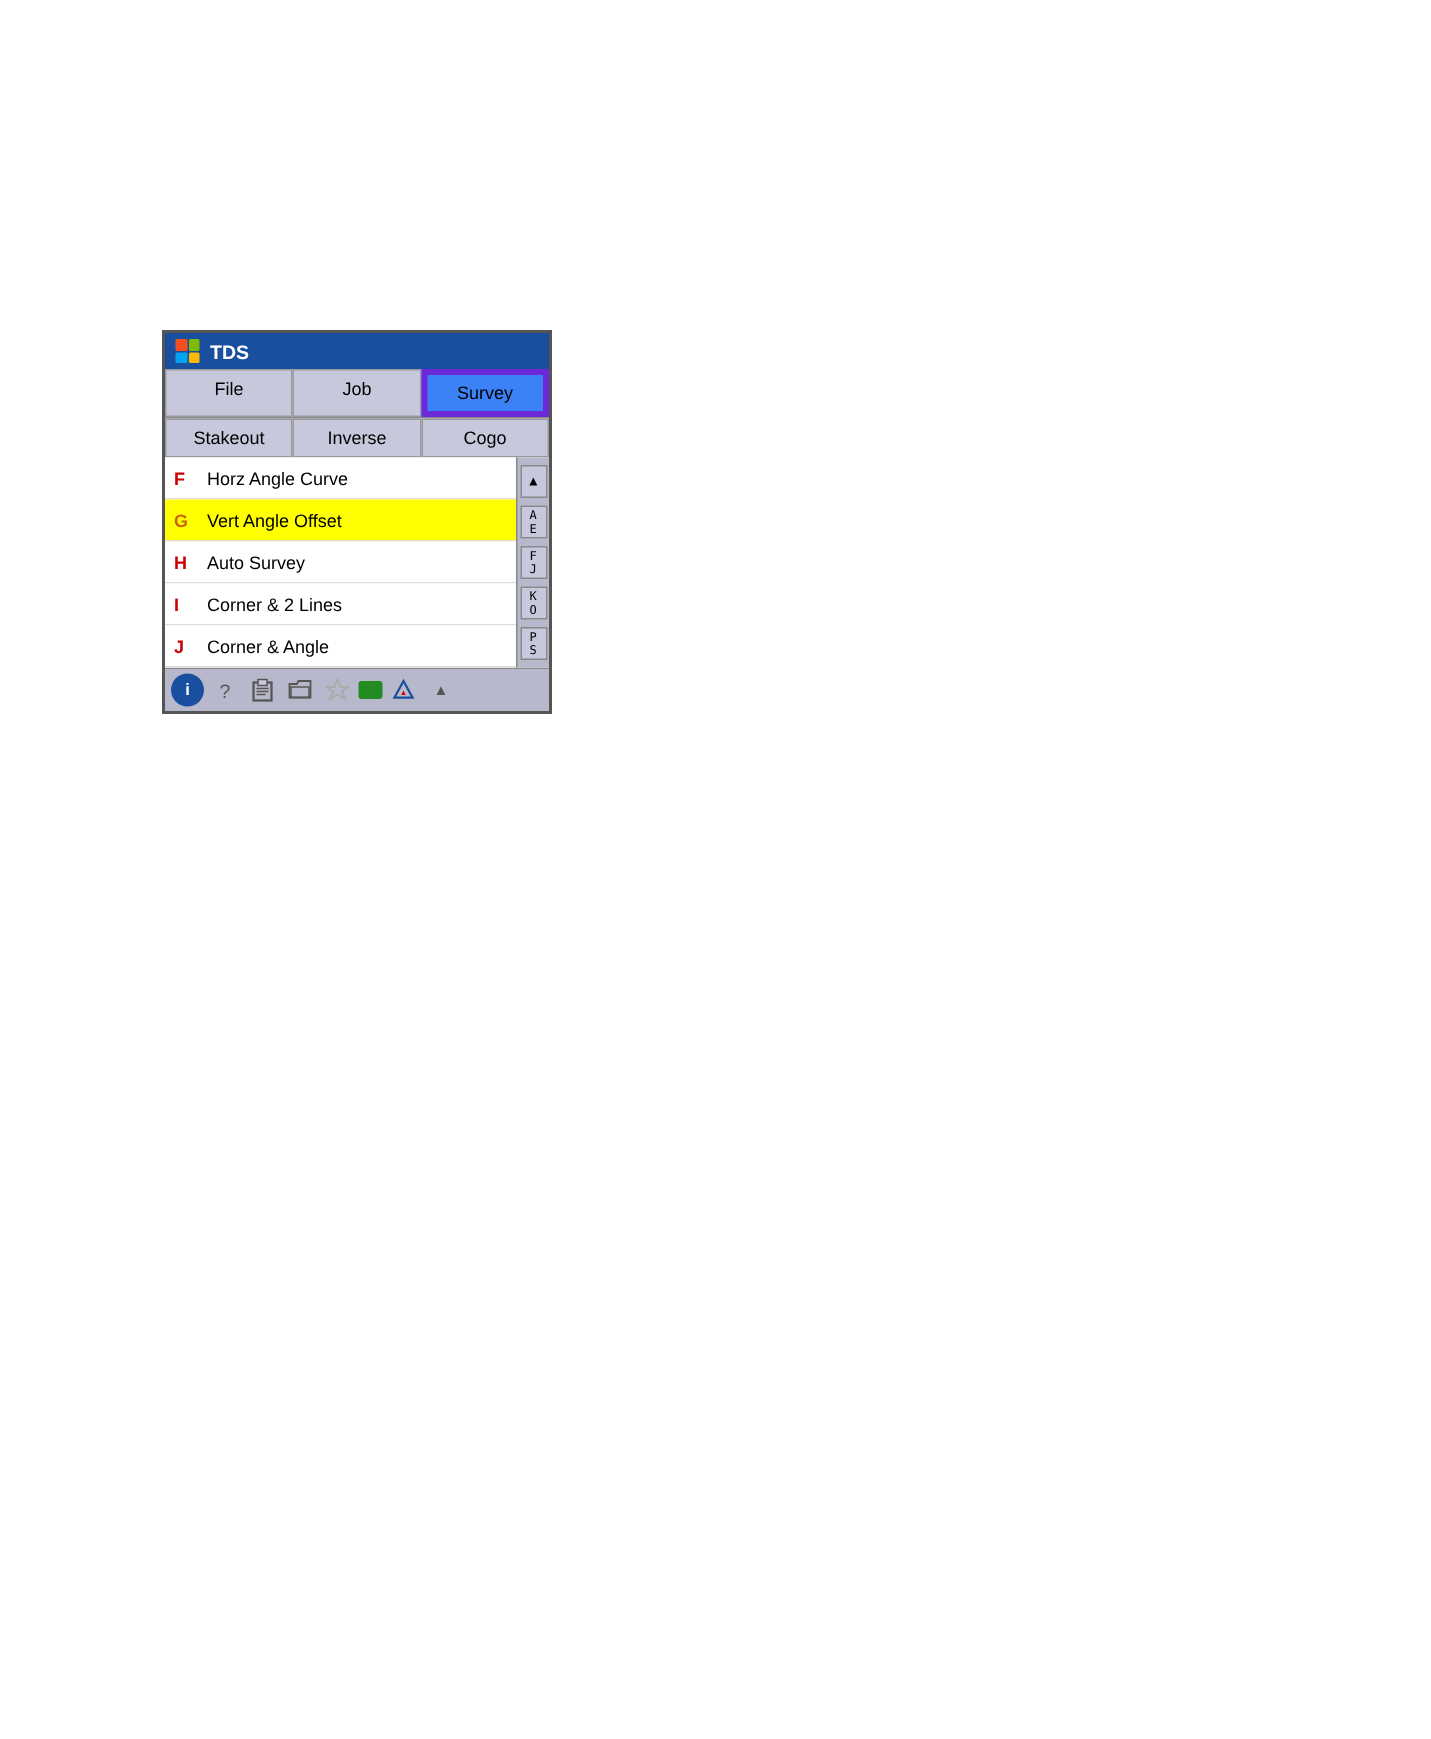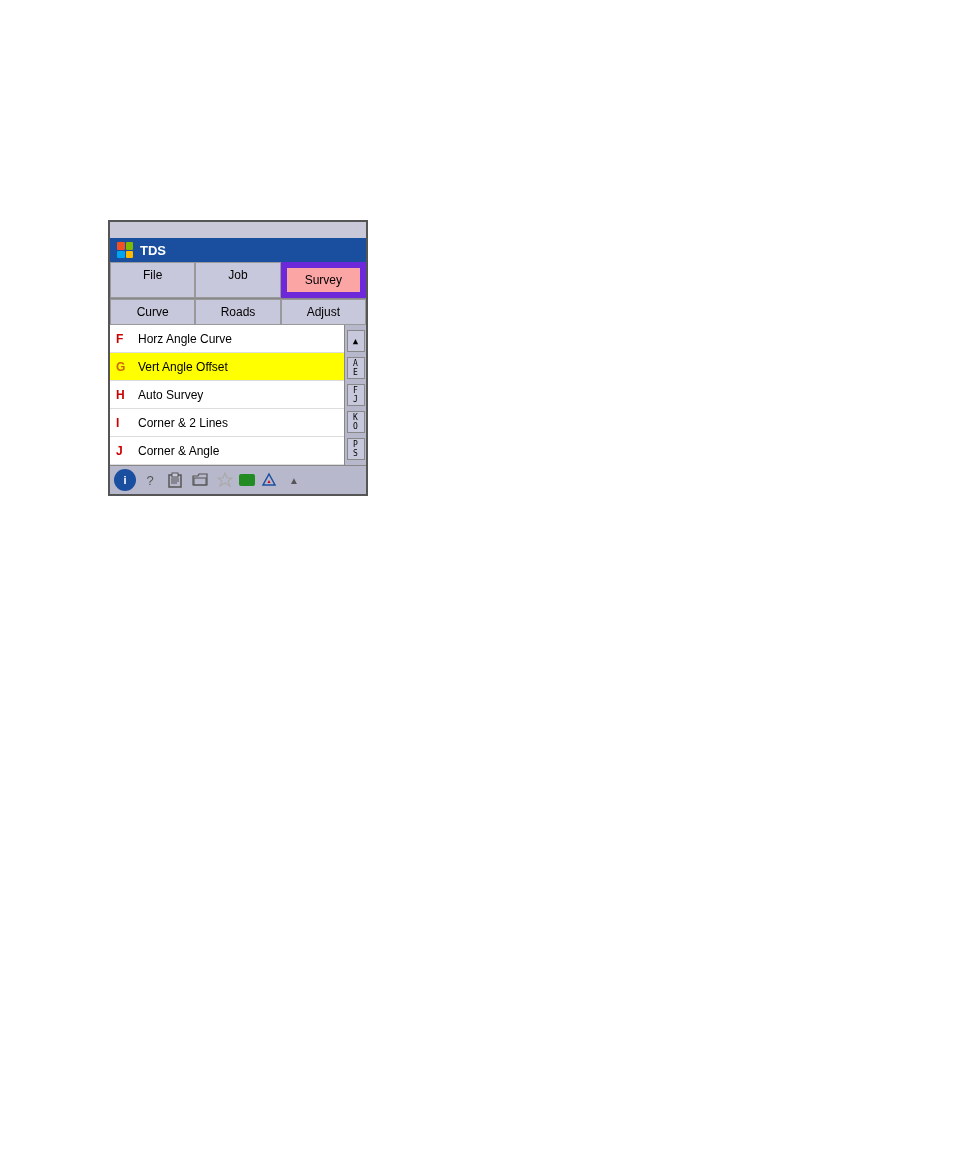--- a/index.html
+++ b/index.html
@@ -23,21 +23,20 @@
     }
 
     
     .title-bar {
       background: #1a4fa0;
       color: white;
       display: flex;
       align-items: center;
       padding: 3px 6px;
       height: 24px;
-      margin-top: 16px;
     }
     .title-bar-logo {
       width: 18px;
       height: 18px;
       margin-right: 6px;
       display: flex;
       align-items: center;
       justify-content: center;
     }
     .title-bar-text {
@@ -56,23 +55,23 @@
     .menu-item {
       padding: 5px 12px;
       font-size: 12px;
       color: #000;
       border: 1px solid #999;
       cursor: pointer;
       text-align: center;
       background: #c8c8dc;
     }
     .menu-item.active {
-      border: 6px solid #6d28d9;
+      border: 4px solid #6d28d9;
       color: #000;
-      background: #fca5a5;
+      background: #3b82f6;
     }
 
     
     .menu-row {
       display: grid;
       grid-template-columns: repeat(3, 1fr);
       background: #b8b8cc;
     }
 
     
@@ -180,26 +179,26 @@
     </div>
     <span class="title-bar-text">TDS</span>
   </div>
 
   <div class="menu-bar">
     <div class="menu-item">File</div>
     <div class="menu-item">Job</div>
     <div class="menu-item active">Survey</div>
   </div>
 
-
   <div class="menu-row">
-    <div class="menu-item">Curve</div>
-    <div class="menu-item">Roads</div>
-    <div class="menu-item">Adjust</div>
-  </div>
+    <div class="menu-item">Stakeout</div>
+    <div class="menu-item">Inverse</div>
+    <div class="menu-item">Cogo</div>
+  </div>
+
 
   <div class="list-area">
     <div class="list-items">
 
       <div class="list-item">
         <span class="list-item-key red">F</span>
         <span>Horz Angle Curve</span>
       </div>
 
       <div class="list-item highlighted">

